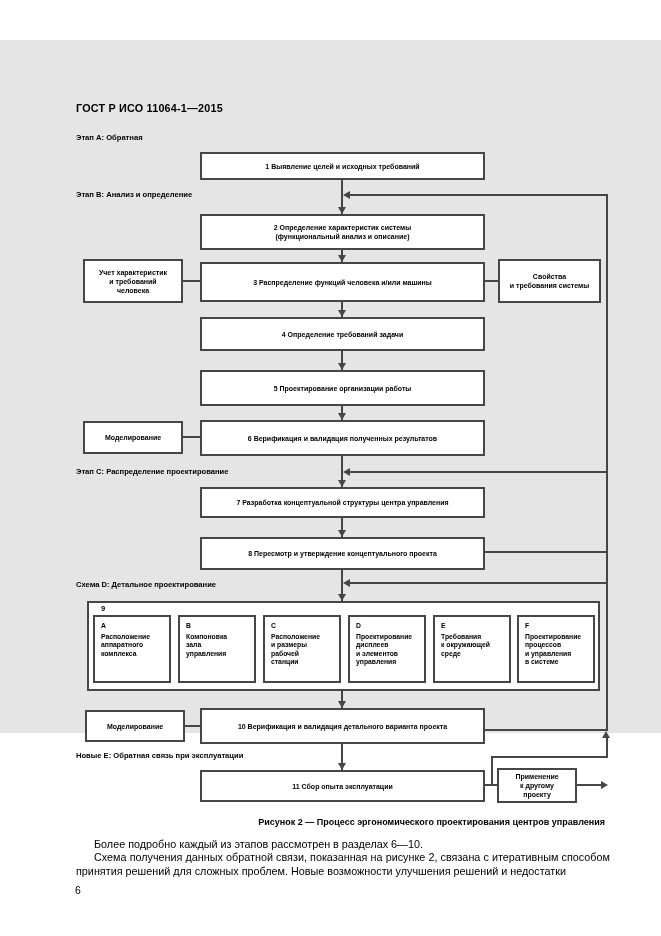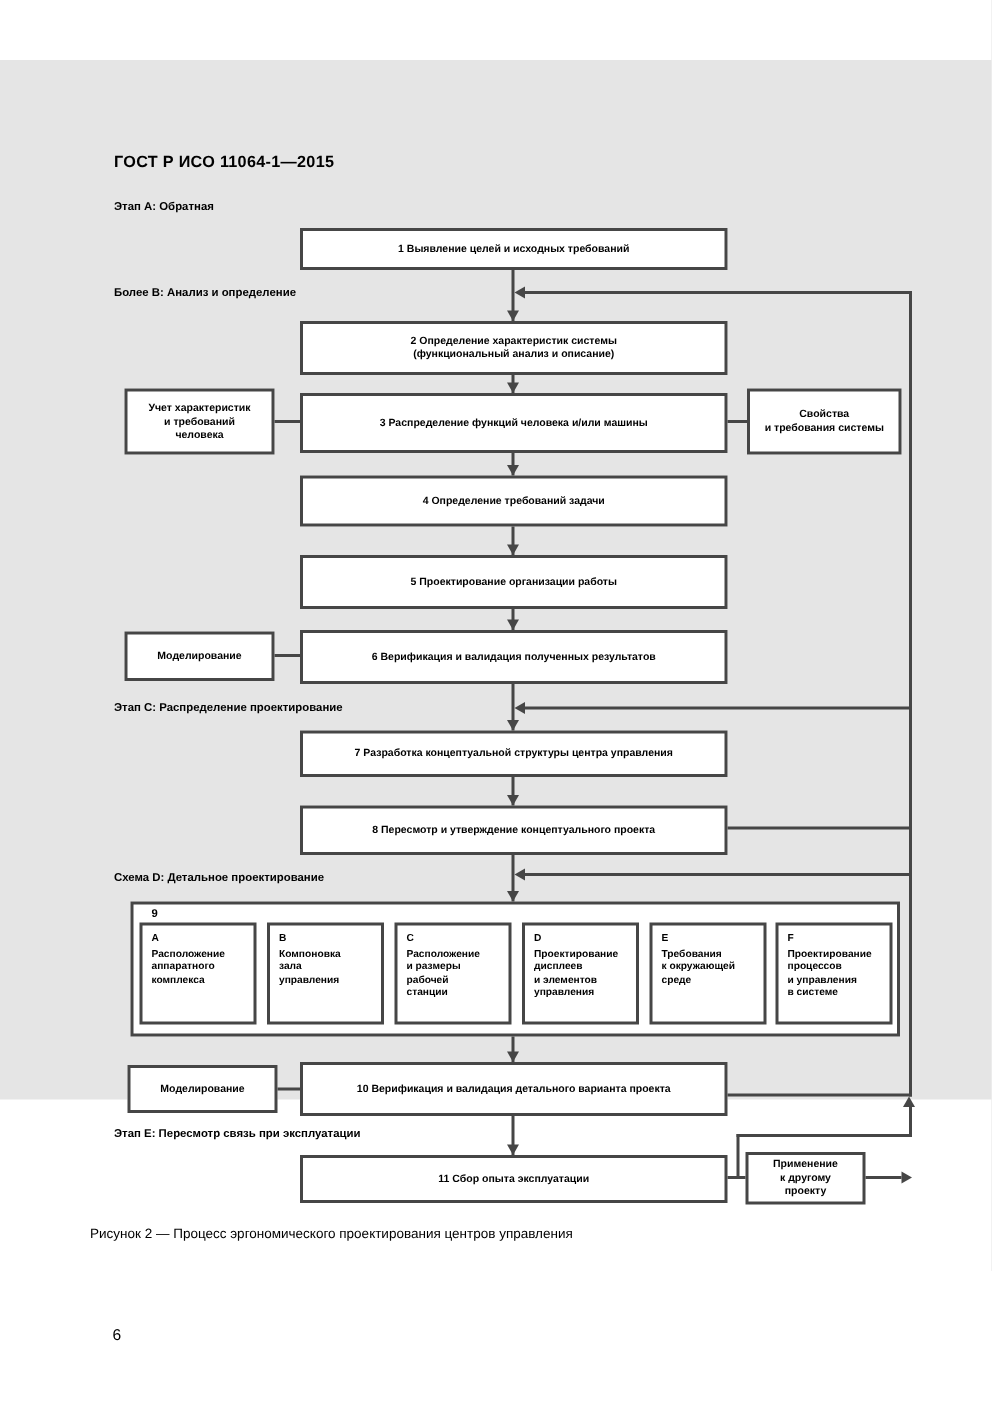--- a/index.html
+++ b/index.html
@@ -61,44 +61,44 @@
   .hline { height: 2px; }
 
   .arr { position: absolute; width: 0; height: 0; }
   .arr-down  { border-left: 4px solid transparent; border-right: 4px solid transparent; border-top: 7px solid #464646; }
   .arr-left  { border-top: 4px solid transparent; border-bottom: 4px solid transparent; border-right: 7px solid #464646; }
   .arr-right { border-top: 4px solid transparent; border-bottom: 4px solid transparent; border-left: 7px solid #464646; }
   .arr-up    { border-left: 4px solid transparent; border-right: 4px solid transparent; border-bottom: 7px solid #464646; }
 
   .fig-caption {
     position: absolute; left: 60px; top: 777px; width: 545px;
-    text-align: left; font-size: 9px;
+    text-align: right; font-size: 9px; font-weight: bold;
   }
   .body-text {
     position: absolute; left: 76px; top: 798px; width: 534px;
     font-size: 10.8px; line-height: 13.4px; text-align: justify;
   }
   .body-text p { margin: 0; text-indent: 18px; }
   .page-number {
     position: absolute; left: 75px; top: 845px;
     font-size: 10.4px;
   }
 </style>
 </head>
 <body>
 
 <div class="page">
 
   <div class="doc-header">ГОСТ Р ИСО 11064-1—2015</div>
 
   <div class="stage-label" style="top:93px">Этап А: Обратная</div>
-  <div class="stage-label" style="top:150px">Более В: Анализ и определение</div>
+  <div class="stage-label" style="top:150px">Этап В: Анализ и определение</div>
   <div class="stage-label" style="top:427px">Этап С: Распределение проектирование</div>
   <div class="stage-label" style="top:540px">Схема D: Детальное проектирование</div>
-  <div class="stage-label" style="top:711px">Этап Е: Пересмотр связь при эксплуатации</div>
+  <div class="stage-label" style="top:711px">Новые Е: Обратная связь при эксплуатации</div>
 
   <div class="fbox" style="left:200px;top:112px;width:285px;height:28px">1 Выявление целей и исходных требований</div>
   <div class="fbox" style="left:200px;top:174px;width:285px;height:36px">2 Определение характеристик системы
 (функциональный анализ и описание)</div>
   <div class="fbox" style="left:200px;top:222px;width:285px;height:40px">3 Распределение функций человека и/или машины</div>
   <div class="fbox" style="left:200px;top:277px;width:285px;height:34px">4 Определение требований задачи</div>
   <div class="fbox" style="left:200px;top:330px;width:285px;height:36px">5 Проектирование организации работы</div>
   <div class="fbox" style="left:200px;top:380px;width:285px;height:36px">6 Верификация и валидация полученных результатов</div>
   <div class="fbox" style="left:200px;top:447px;width:285px;height:31px">7 Разработка концептуальной структуры центра управления</div>
   <div class="fbox" style="left:200px;top:497px;width:285px;height:33px">8 Пересмотр и утверждение концептуального проекта</div>
@@ -199,16 +199,18 @@
   <div class="hline" style="left:577px;top:744px;width:24px"></div>
   <div class="arr arr-right" style="left:601px;top:741px"></div>
 
   <div class="hline" style="left:183px;top:240px;width:17px"></div>
   <div class="hline" style="left:485px;top:240px;width:13px"></div>
   <div class="hline" style="left:183px;top:396px;width:17px"></div>
   <div class="hline" style="left:185px;top:685px;width:15px"></div>
 
   <div class="fig-caption">Рисунок 2 — Процесс эргономического проектирования центров управления</div>
   <div class="body-text">
+    <p>Более подробно каждый из этапов рассмотрен в разделах 6—10.</p>
+    <p>Схема получения данных обратной связи, показанная на рисунке 2, связана с итеративным способом принятия решений для сложных проблем. Новые возможности улучшения решений и недостатки</p>
   </div>
   <div class="page-number">6</div>
 
 </div>
 
 </body></html>

